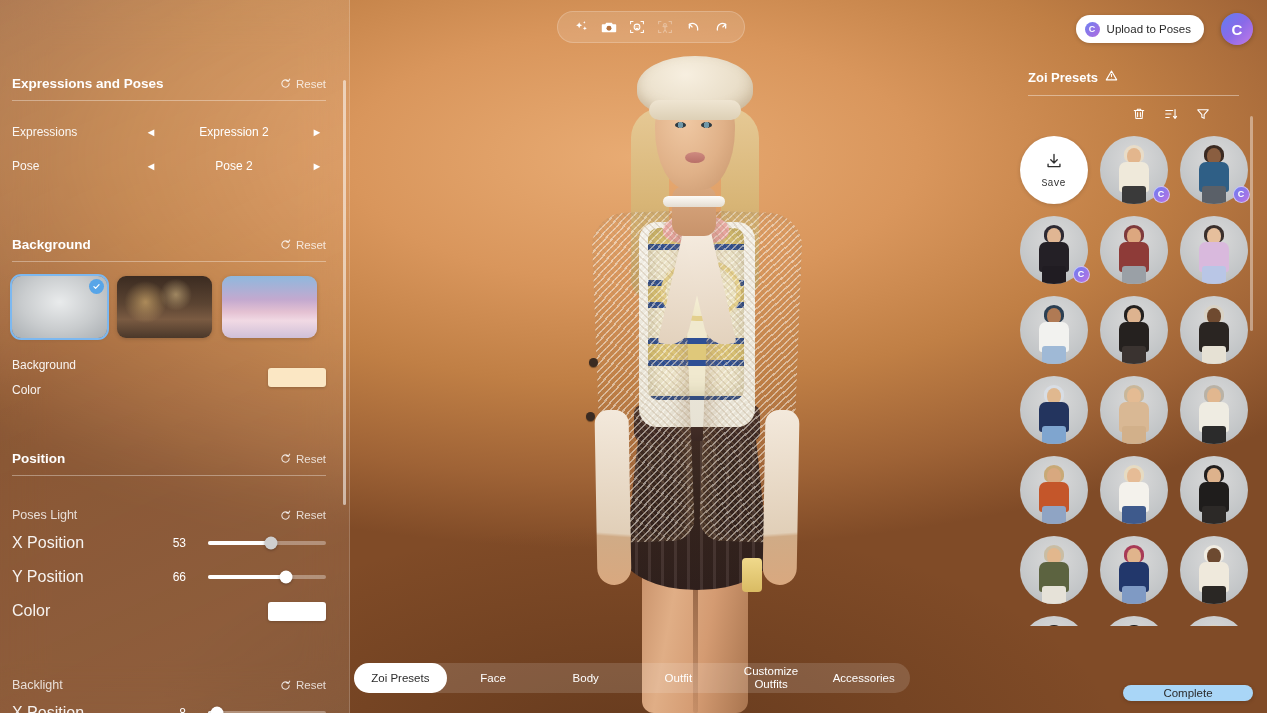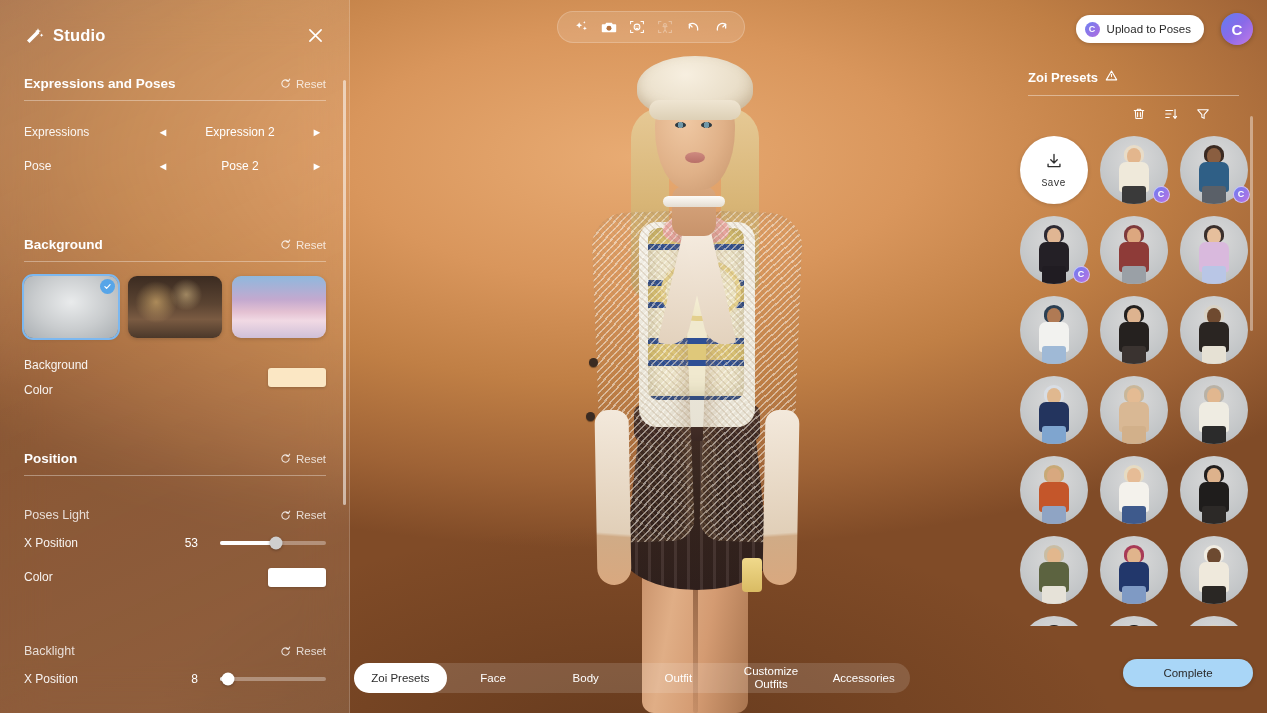--- a/index.html
+++ b/index.html
@@ -191,21 +191,21 @@
     letter-spacing: .2px;
   }
   .wand-icon { width: 20px; height: 20px; display:block; }
   #studio-close {
     margin-left: auto; width: 26px; height: 26px;
     display: flex; align-items: center; justify-content: center;
     cursor: pointer;
   }
   #panel-scroll {
     position: absolute; top: 62px; left: 0; right: 0; bottom: 0;
-    padding: 0 24px 10px 24px;
+    padding: 0 24px 10px 12px;
     overflow: hidden;
   }
   .section-head {
     display: flex; align-items: center;
     padding: 14px 0 9px 0;
     border-bottom: 1px solid rgba(255,255,255,.35);
   }
   .section-title { font-size: 13.5px; font-weight: bold; color: #fff; }
   .reset-btn {
     margin-left: auto; display: flex; align-items: center; gap: 5px;
@@ -252,21 +252,21 @@
     display: flex; align-items: center; justify-content: center;
   }
   .color-row { display:flex; align-items:center; margin-top: 20px; }
   .color-label-wrap { display:flex; flex-direction:column; gap: 11px; }
   .color-label { font-size: 12px; color: rgba(255,255,255,.93); }
   .swatch {
     margin-left: auto; width: 58px; height: 19px; border-radius: 3px;
     box-shadow: 0 1px 3px rgba(0,0,0,.2); cursor: pointer;
   }
   .slider-row { display: flex; align-items: center; height: 34px; }
-  .slider-label { font-size: 12px; color: rgba(255,255,255,.93); width: 140px; }
+  .slider-label { font-size: 16px; color: rgba(255,255,255,.93); width: 140px; }
   .slider-val { font-size: 12px; color: #fff; width: 34px; text-align: right; margin-right: 22px; }
   .track {
     position: relative; flex: 1; height: 4px; border-radius: 2px;
     background: rgba(255,255,255,.33); cursor: pointer;
   }
   .fill { position: absolute; left:0; top:0; height: 100%; border-radius: 2px; background: #ffffff; }
   .thumbk {
     position: absolute; top: 50%; width: 13px; height: 13px; border-radius: 50%;
     background: #fff; transform: translate(-50%,-50%); box-shadow: 0 1px 3px rgba(0,0,0,.3);
   }
@@ -382,22 +382,22 @@
     background: rgba(255,255,255,.14);
     border-radius: 15px;
   }
   .tab {
     flex: 1; height: 30px; display:flex; align-items:center; justify-content:center;
     font-size: 11.5px; color: #fff; cursor: pointer; text-align:center; line-height: 1.12;
     border-radius: 15px;
   }
   .tab.active { background: #ffffff; color: #2c2c2c; }
   #complete-btn {
-    position: absolute; right: 14px; bottom: 26px;
-    width: 130px; height: 28px; border-radius: 14px;
+    position: absolute; right: 14px; bottom: 12px;
+    width: 130px; height: 16px; border-radius: 14px;
     background: #a9d6f7; color: #2a2a2a; font-size: 11.5px;
     display:flex; align-items:center; justify-content:center; cursor:pointer;
     box-shadow: 0 1px 4px rgba(0,0,0,.18);
   }
 </style>
 </head>
 <body>
 
 <div id="scene"></div>
 
@@ -427,35 +427,20 @@
   <div class="av eye eye-r"></div>
   <div class="av mouth"></div>
   <div class="av beret"></div>
   <div class="av beret-band"></div>
 </div>
 <div class="av btn-dot btn1" style="position:absolute"></div>
 <div class="av btn-dot btn2" style="position:absolute"></div>
 
 <div id="studio-panel">
 
-  <div id="studio-head">
-    <span class="wand-icon">
-      <svg viewBox="0 0 20 20" width="20" height="20" fill="none">
-        <path d="M3 17 L13 7 L15.5 9.5 L5.5 19.5 Z" fill="#fff" transform="translate(0,-1.5)"></path>
-        <path d="M14 3.2 l.9 2 2 .9 -2 .9 -.9 2 -.9 -2 -2 -.9 2 -.9z" fill="#fff"></path>
-        <path d="M17.6 8.4 l.55 1.2 1.2.55 -1.2.55 -.55 1.2 -.55 -1.2 -1.2 -.55 1.2 -.55z" fill="#fff"></path>
-      </svg>
-    </span>
-    <span class="studio-title">Studio</span>
-    <span id="studio-close">
-      <svg viewBox="0 0 16 16" width="15" height="15">
-          <path d="M2 2 L14 14 M14 2 L2 14" stroke="#fff" stroke-width="1.7" stroke-linecap="round"></path>
-        </svg>
-    </span>
-  </div>
 
   <div id="panel-scroll">
 
     <div class="section-head">
       <span class="section-title">Expressions and Poses</span>
       <span class="reset-btn">
         <svg viewBox="0 0 12 12">
             <path d="M10 6a4 4 0 1 1-1.2-2.85" fill="none" stroke="rgba(255,255,255,.8)" stroke-width="1.2" stroke-linecap="round"></path>
             <path d="M10.6 1.2 L9.1 3.6 L6.8 2.9" fill="none" stroke="rgba(255,255,255,.8)" stroke-width="1.2" stroke-linecap="round"></path>
           </svg>
@@ -544,20 +529,28 @@
 
     <div class="slider-row">
       <span class="slider-label">X Position</span>
       <span class="slider-val">53</span>
       <span class="track">
         <span class="fill" style="width:53%"></span>
           <span class="thumbk grey" style="left:53%"></span>
       </span>
     </div>
 
+    <div class="slider-row">
+      <span class="slider-label">Y Position</span>
+      <span class="slider-val">66</span>
+      <span class="track">
+        <span class="fill" style="width:66%"></span>
+          <span class="thumbk" style="left:66%"></span>
+      </span>
+    </div>
 
     <div class="slider-row">
       <span class="slider-label">Color</span>
       <span class="colorbar" id="main-light-swatch" style="background: rgb(255, 255, 255);"></span>
     </div>
 
     <div class="spacer-40"></div>
 
     <div class="sub-head">
       <span class="sub-title">Backlight</span>

